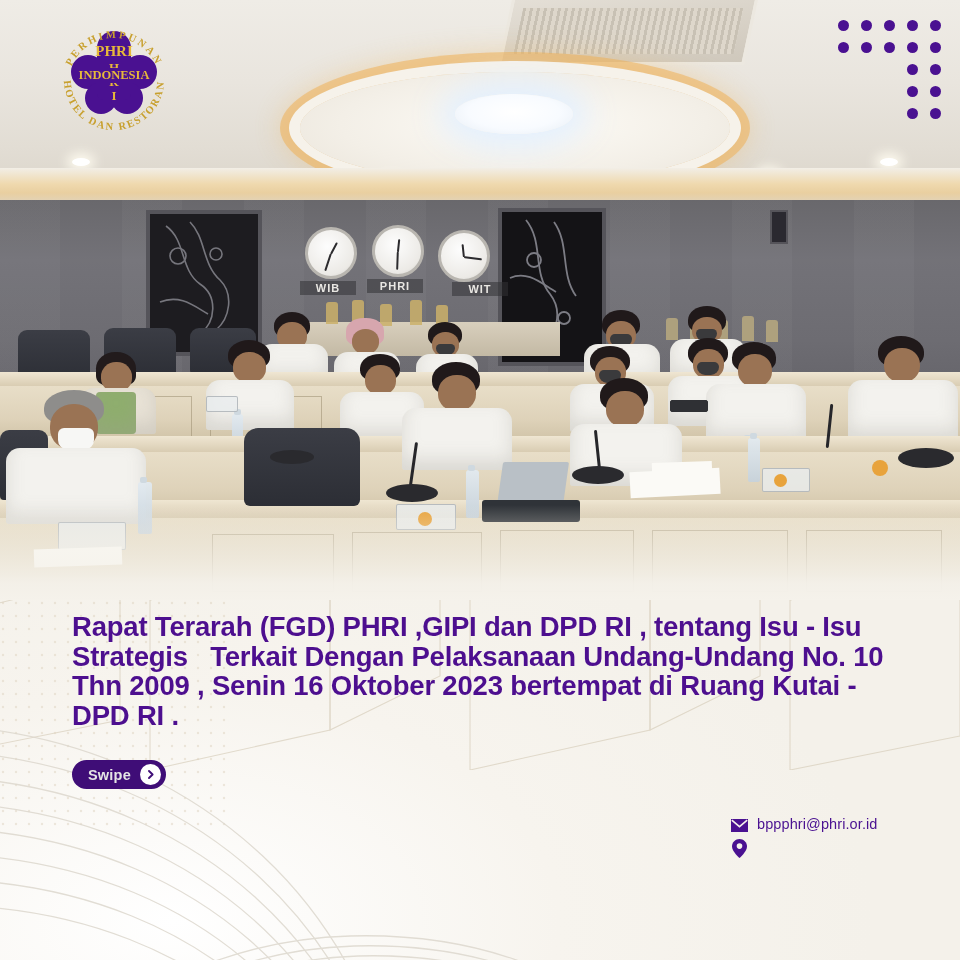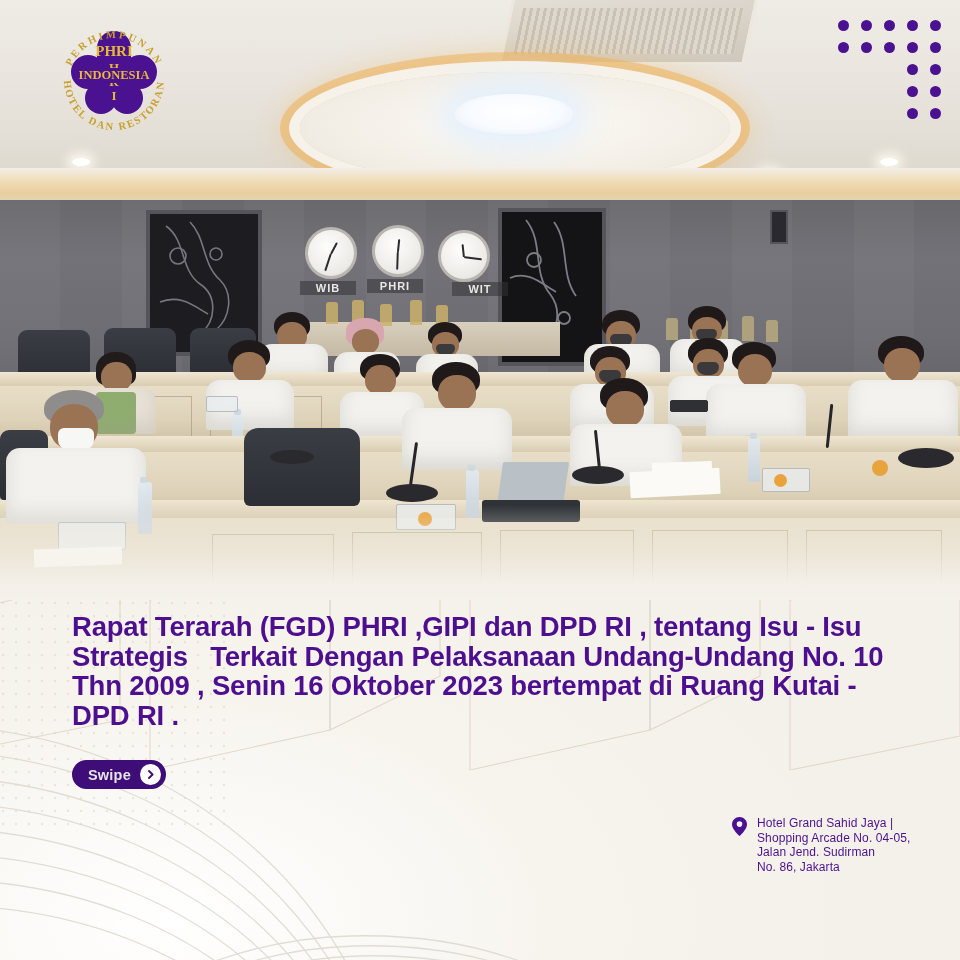--- a/index.html
+++ b/index.html
@@ -448,30 +448,35 @@
     <span class="swipe-label">Swipe</span>
     <span class="swipe-circle">
       <svg width="11" height="11" viewBox="0 0 11 11">
         <path d="M4 2 L7.6 5.5 L4 9" fill="none" stroke="#3f0d77" stroke-width="1.9" stroke-linecap="round" stroke-linejoin="round"></path>
       </svg>
     </span>
   </div>
 
   <div class="contact">
 
+    <div class="crow">
+      <span class="ico">
+        <svg width="17" height="13" viewBox="0 0 17 13">
+          <path d="M0 0 H17 V13 H0 Z" fill="#4a1191"></path>
+          <path d="M0.8 1.2 L8.5 7.6 L16.2 1.2" fill="none" stroke="#f5f2eb" stroke-width="1.6"></path>
+        </svg>
+      </span>
+      <span class="txt">bppphri@phri.or.id</span>
+    </div>
 
 
     <div class="crow addr">
       <span class="ico">
         <svg width="15" height="19" viewBox="0 0 15 19">
           <path d="M7.5 0 C 3.4 0, 0 3.4, 0 7.5 C 0 12.5, 7.5 19, 7.5 19 C 7.5 19, 15 12.5, 15 7.5 C 15 3.4, 11.6 0, 7.5 0 Z" fill="#4a1191"></path>
           <circle cx="7.5" cy="7.1" r="2.8" fill="#f5f2eb"></circle>
         </svg>
       </span>
-      <span class="txt" style="white-space:pre-line">Hotel Grand Sahid Jaya |
-Shopping Arcade No. 04-05,
-Jalan Jend. Sudirman
-No. 86, Jakarta</span>
     </div>
 
   </div>
 
 </div>
 
 </body></html>

